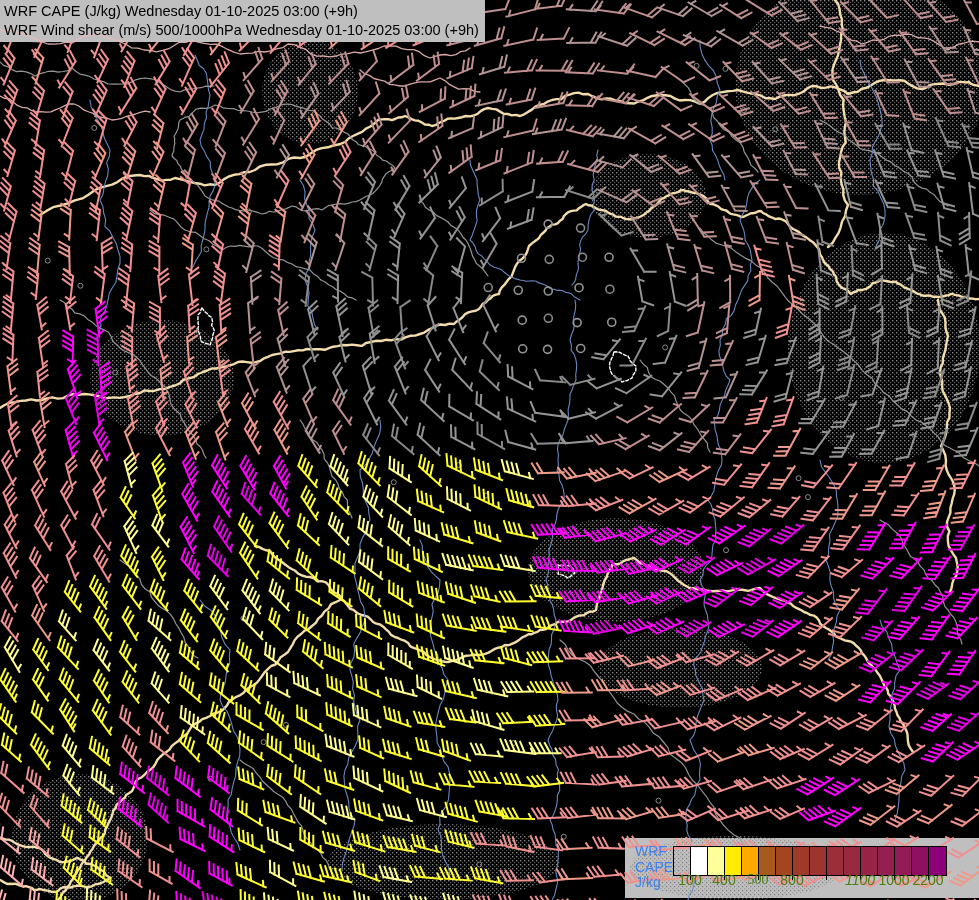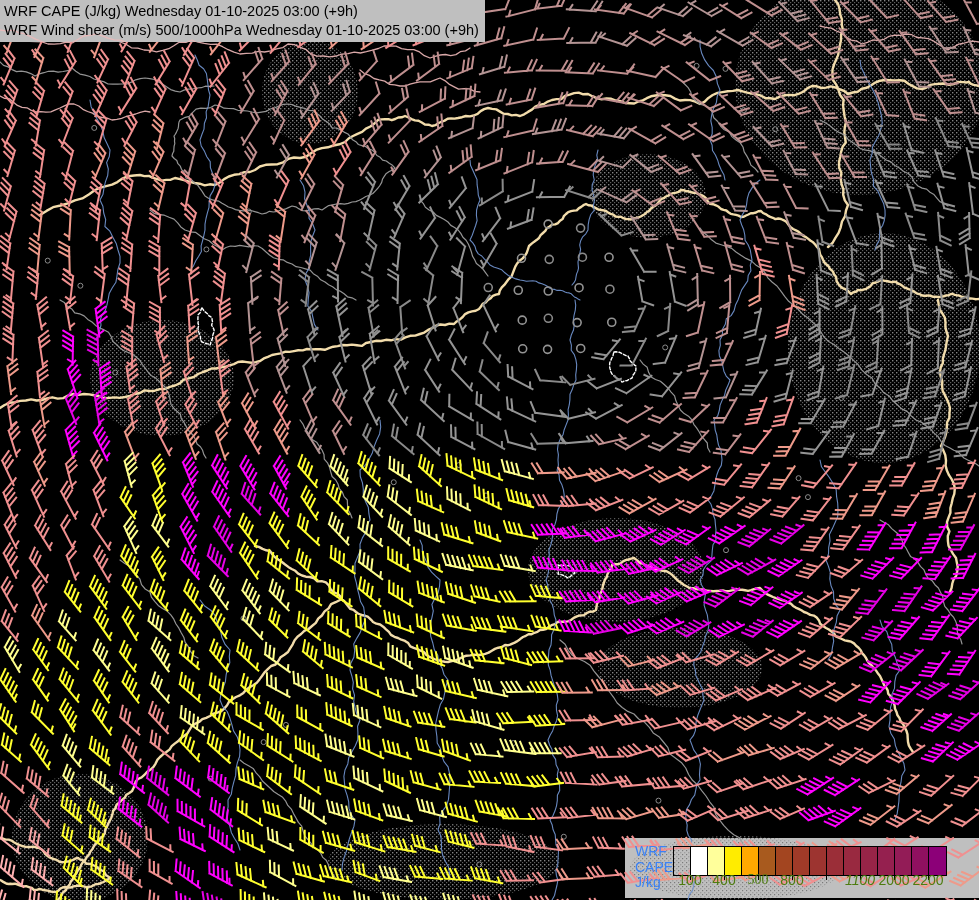--- a/index.html
+++ b/index.html
@@ -1187,18 +1187,18 @@
         <div class="cbar-label" style="left: 99px;">400</div>
         <div class="cbar-tick" style="left: 133px;"></div>
         <div class="cbar-label" style="left: 133px; font-family: Liberation Serif, serif;">500</div>
         <div class="cbar-tick" style="left: 167px;"></div>
         <div class="cbar-label" style="left: 167px;">800</div>
         <div class="cbar-tick" style="left: 201px;"></div>
         <div class="cbar-label" style="left: 201px; margin-top: 36px;">900</div>
         <div class="cbar-tick" style="left: 235px;"></div>
         <div class="cbar-label" style="left: 235px; font-style: italic;">1100</div>
         <div class="cbar-tick" style="left: 269px;"></div>
-        <div class="cbar-label" style="left: 269px;">2000</div>
+        <div class="cbar-label" style="left: 269px;">1000</div>
         <div class="cbar-tick" style="left: 303px;"></div>
         <div class="cbar-label" style="left: 303px;">2200</div>
       </div>
   </div>
 </div>
 
 </body></html>

